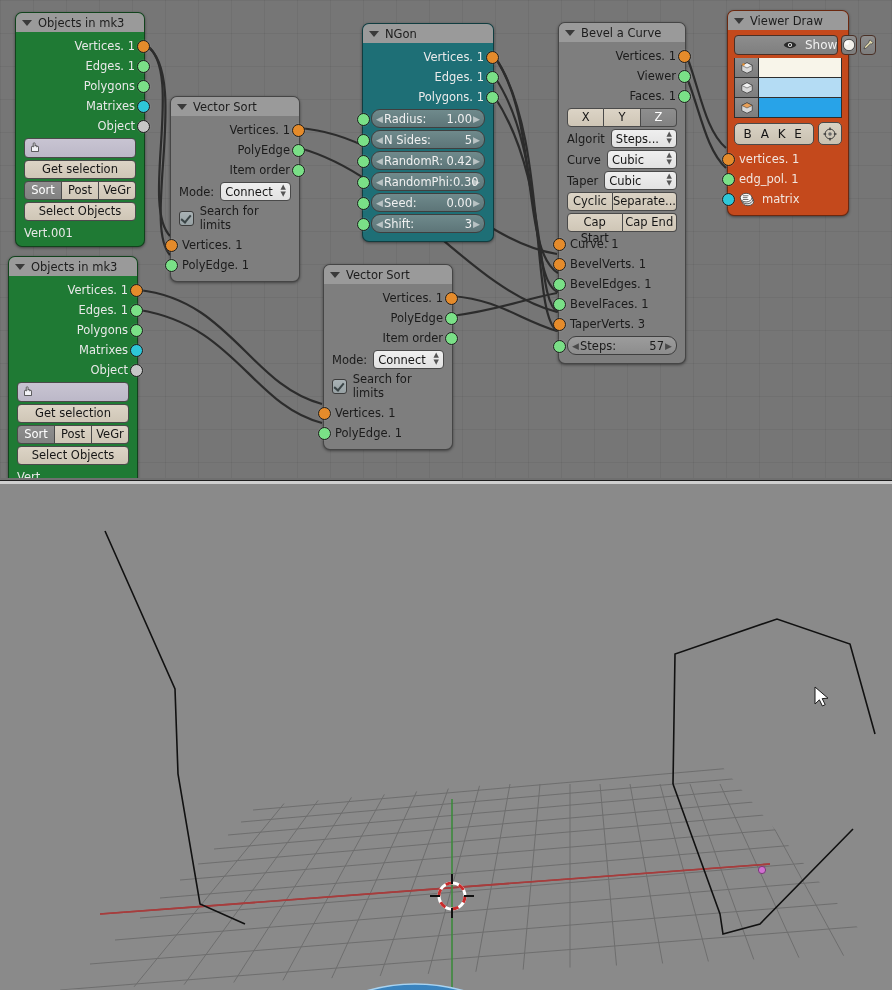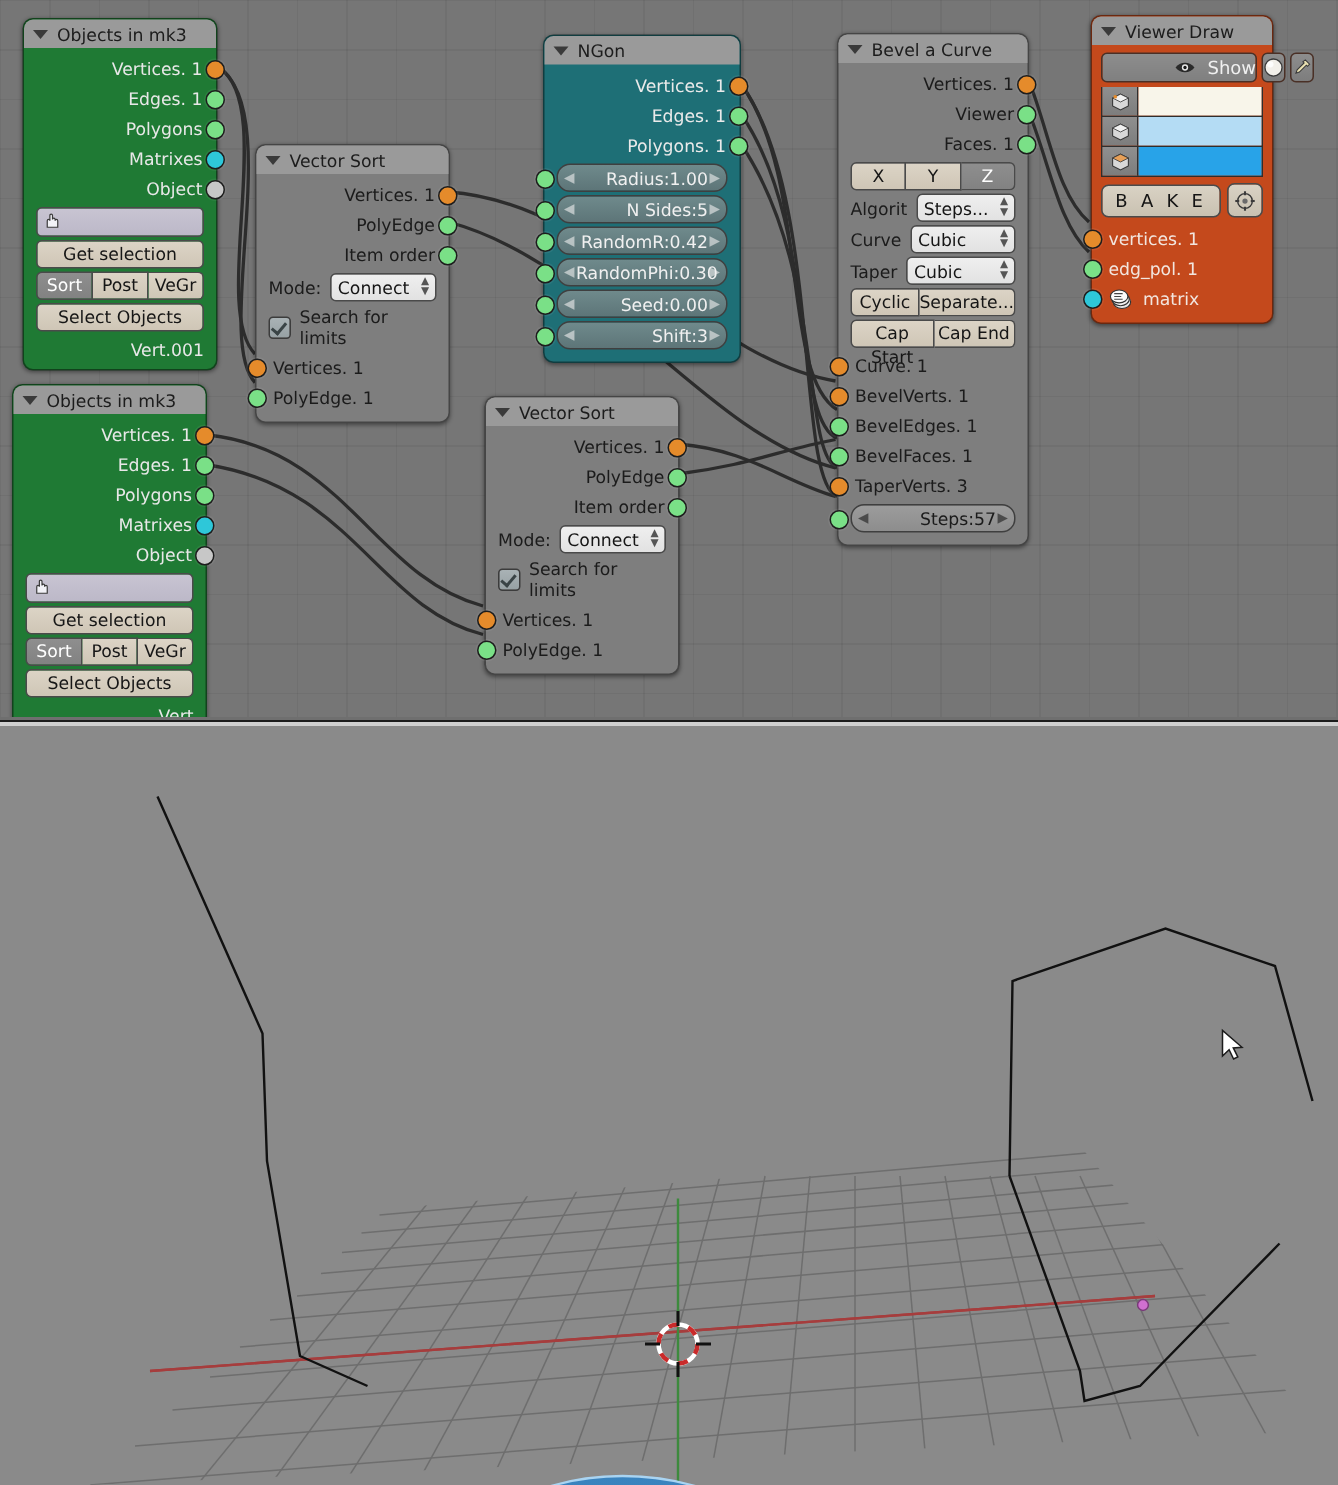--- a/index.html
+++ b/index.html
@@ -53,37 +53,37 @@
   .grp{display:flex;margin:2px 8px;}
   .grp .btn{flex:1;border-radius:0;border-left-width:0;}
   .grp .btn:first-child{border-radius:4px 0 0 4px;border-left-width:1px;}
   .grp .btn:last-child{border-radius:0 4px 4px 0;}
   .one{margin:2px 8px;}
 
   .numf{margin:2px 8px;height:17px;border-radius:9px;border:1px solid #3f3f3f;
         background:linear-gradient(#6f8a8c,#5d7578);display:flex;align-items:center;
         padding:0 6px;font-size:11.5px;color:#f0f0f0;position:relative;}
   .n-gray .numf{background:linear-gradient(#9c9c9c,#8d8d8d);color:#1b1b1b;}
-  .numf .lbl{flex:1;text-align:right;padding-left:6px;}
+  .numf .lbl{flex:1;text-align:left;padding-left:6px;}
   .numf .val{text-align:right;padding-right:6px;}
   .numf .ar{position:absolute;font-size:9px;opacity:.6;}
   .numf .ar.lft{left:4px;} .numf .ar.rgt{right:4px;}
 
   .field{display:flex;align-items:center;margin:2px 8px;font-size:11.5px;}
   .field .fl{color:#1b1b1b;margin-right:6px;white-space:nowrap;}
   .enum{flex:1;height:17px;border-radius:4px;border:1px solid #4a4a4a;
         background:linear-gradient(#efefef,#e2e2e2);color:#151515;font-size:11.5px;
         display:flex;align-items:center;padding:0 4px;position:relative;}
   .enum .updn{position:absolute;right:4px;top:1px;font-size:7px;line-height:7px;color:#555;}
   .chk{display:flex;align-items:center;margin:3px 8px;font-size:11.5px;color:#1b1b1b;}
   .chkbox{width:13px;height:13px;border:1px solid #3c3c3c;border-radius:3px;
           background:linear-gradient(#a9b2b5,#97a1a4);margin-right:6px;position:relative;}
   .chkbox:after{content:"";position:absolute;left:3px;top:1px;width:4px;height:8px;
           border:solid #3a4446;border-width:0 2px 2px 0;transform:rotate(40deg);}
-  .plain{font-size:11.5px;padding:3px 8px 0 8px;text-align:right;}
+  .plain{font-size:11.5px;padding:3px 8px 0 8px;}
 
   .handbtn{margin:2px 8px;height:18px;border:1px solid #4a4a4a;border-radius:4px;
            background:linear-gradient(#c8c4d2,#bcb8c8);display:flex;align-items:center;padding-left:3px;}
 
   
   .vd-top{display:flex;margin:3px 6px;gap:3px;align-items:center;}
   .vd-show{flex:1;height:18px;border-radius:4px;border:1px solid #4a3026;
            background:linear-gradient(#8d8d8d,#7f7f7f);display:flex;align-items:center;
            justify-content:center;gap:8px;font-size:12px;color:#f0f0f0;padding-left:48px;}
   .vd-sq{width:19px;height:18px;border-radius:4px;border:1px solid #4a3026;

